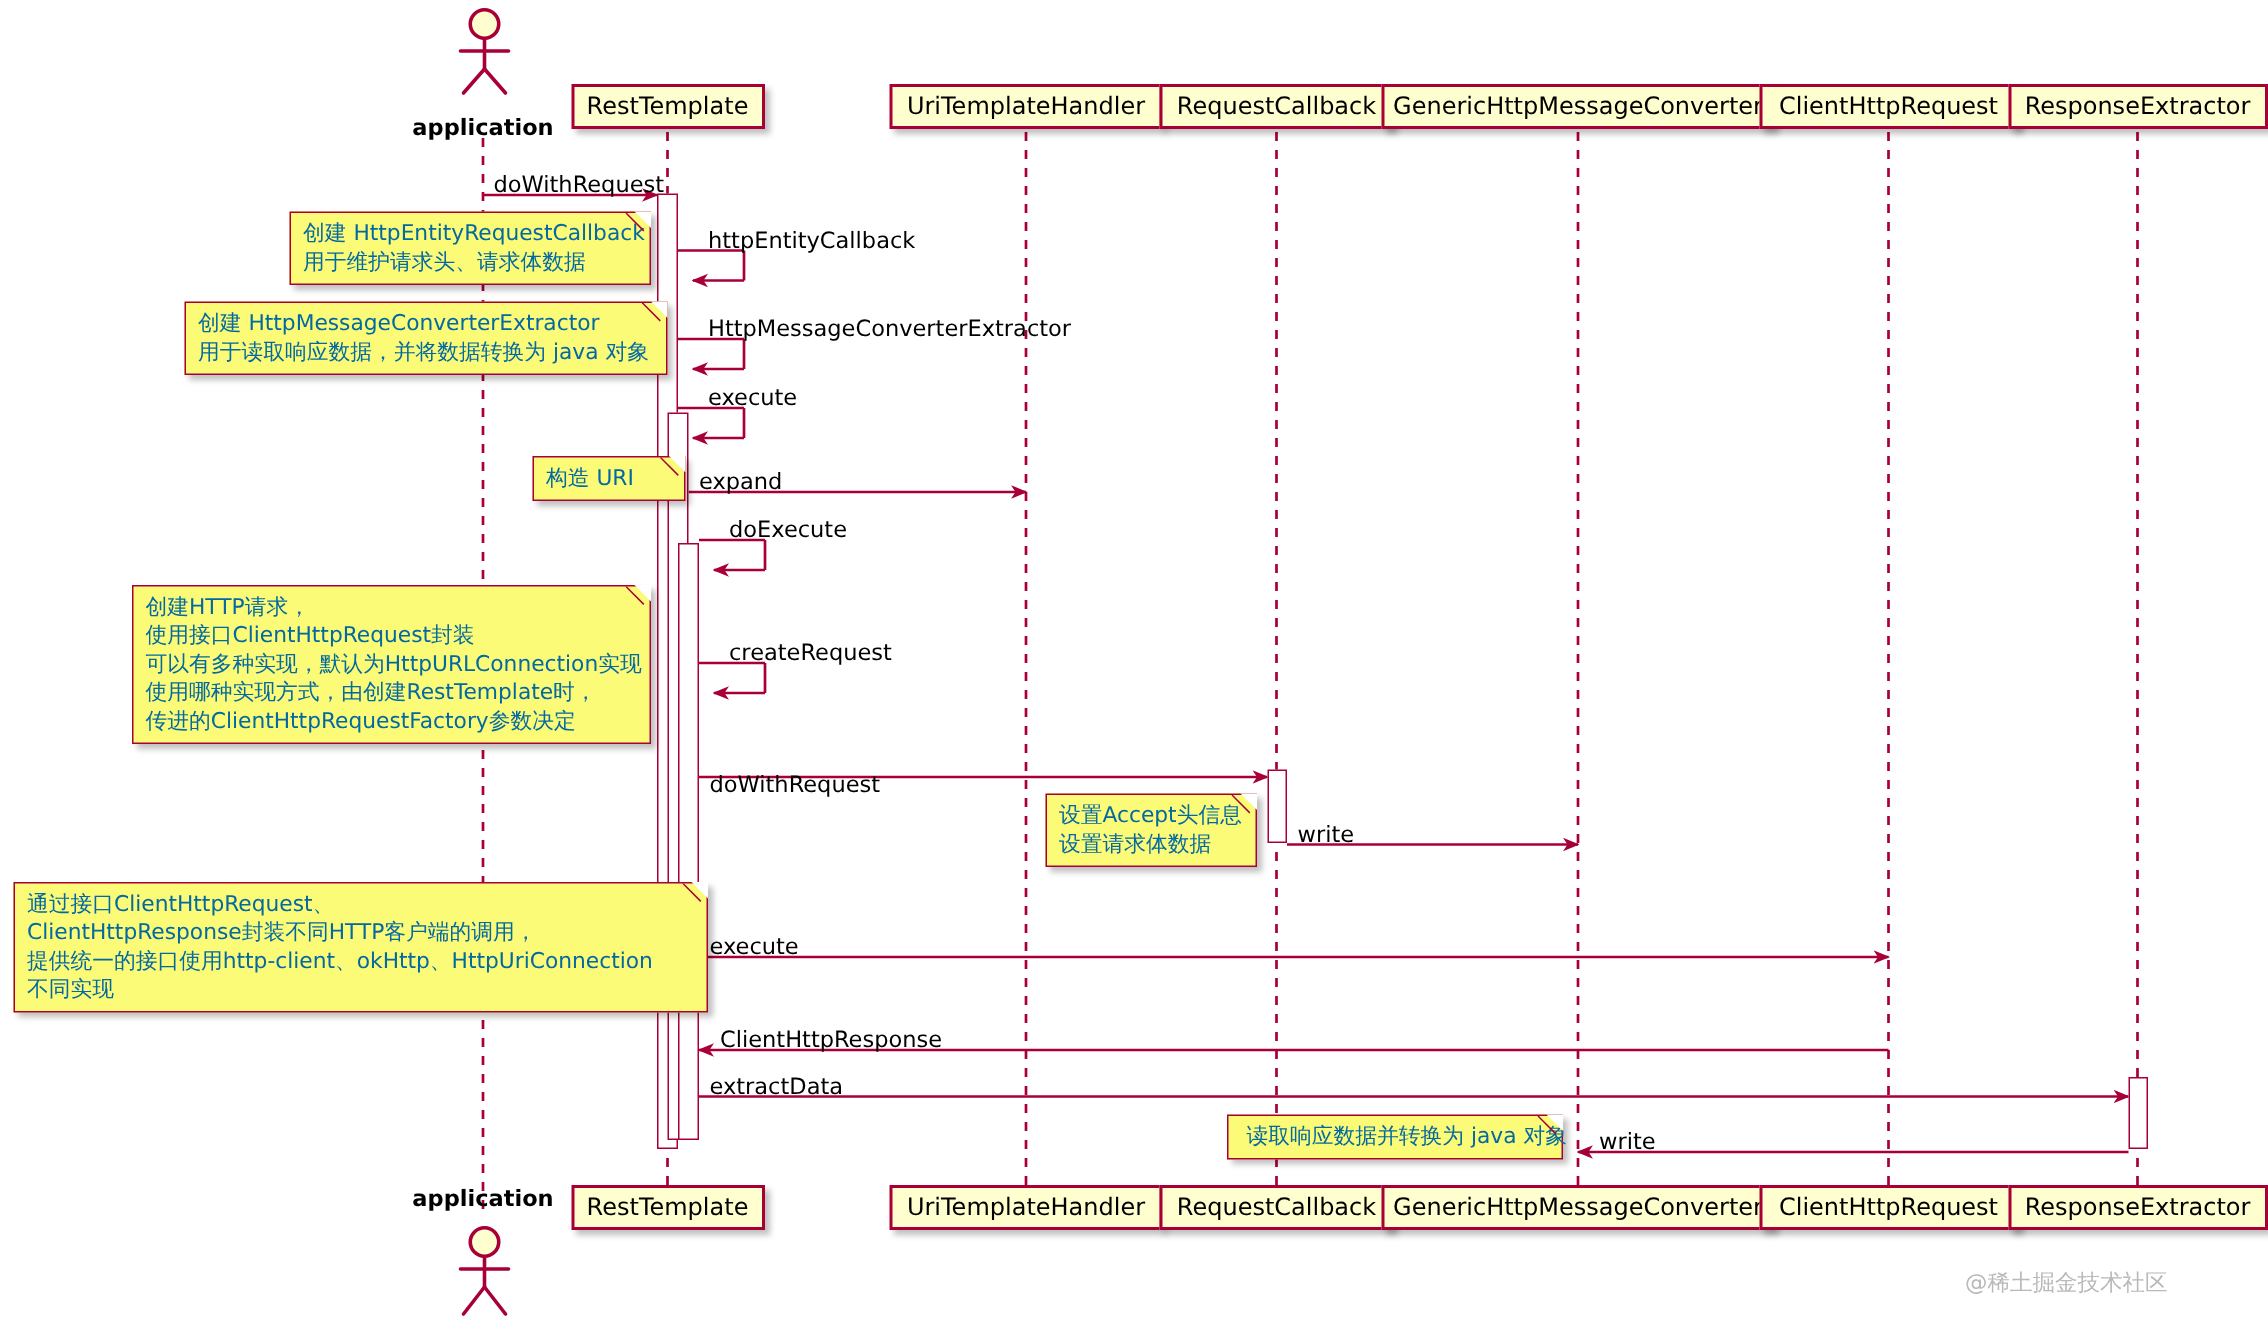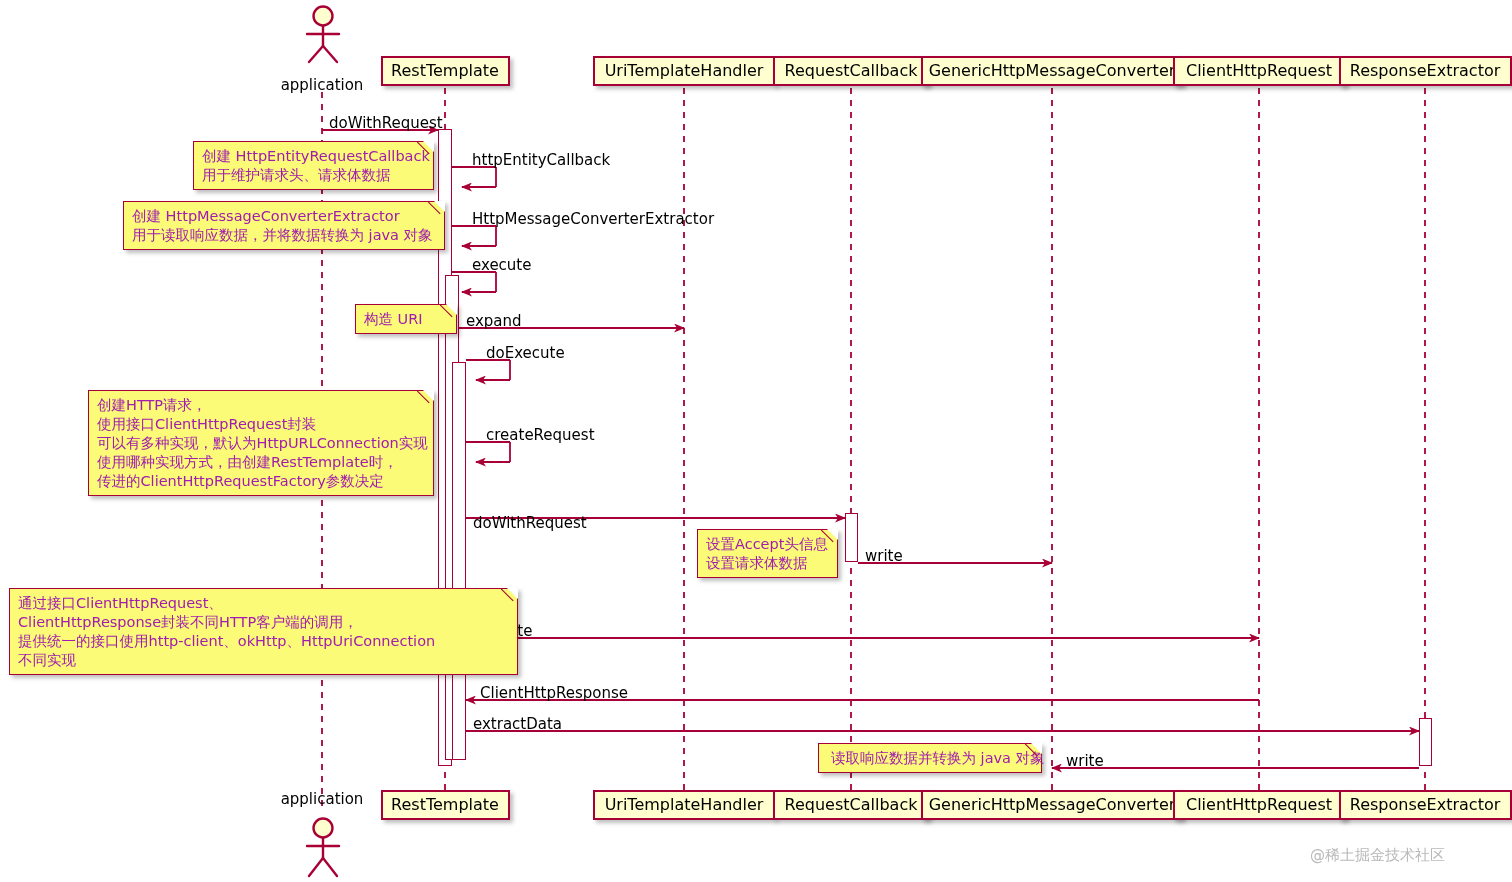--- a/index.html
+++ b/index.html
@@ -45,38 +45,39 @@
     height: 30px;
   }
 
   
   .actor-label {
     position: absolute;
     font-size: 15px;
     color: #000;
     white-space: nowrap;
     text-align: center;
+    font-weight: bold;
   }
   .actor-svg { position: absolute; }
 
   
   .activation {
     position: absolute;
     box-sizing: border-box;
     background: #FFFFFF;
     border: 1.5px solid #A80036;
   }
 
   
   .note {
     position: absolute;
     box-sizing: border-box;
     background: #FBFB77;
     border: 1.5px solid #A80036;
-    color: #a21caf;
+    color: #0369a1;
     font-size: 14.5px;
     line-height: 19px;
     padding: 5px 8px 4px 8px;
     white-space: pre;
     box-shadow: 3px 3px 4px rgba(0,0,0,0.25);
   }
   .note .fold {
     position: absolute;
     top: -1px;
     right: -1px;
@@ -257,21 +258,21 @@
       <div class="note" style="left: 123px; top: 201px; width: 322px; min-height: 43px;"><span>创建 HttpMessageConverterExtractor
 用于读取响应数据，并将数据转换为 java 对象</span><div class="fold"></div><div class="fold-edge"></div></div>
       <div class="note" style="left: 355px; top: 304px; width: 102px; min-height: 25px;"><span>构造 URI</span><div class="fold"></div><div class="fold-edge"></div></div>
       <div class="note" style="left: 697px; top: 529px; width: 141px; min-height: 43px;"><span>设置Accept头信息
 设置请求体数据</span><div class="fold"></div><div class="fold-edge"></div></div>
       <div class="note" style="left: 88px; top: 390px; width: 346px; min-height: 100px;"><span>创建HTTP请求，
 使用接口ClientHttpRequest封装
 可以有多种实现，默认为HttpURLConnection实现
 使用哪种实现方式，由创建RestTemplate时，
 传进的ClientHttpRequestFactory参数决定</span><div class="fold"></div><div class="fold-edge"></div></div>
-      <div class="note" style="left: 9px; top: 588px; width: 509px; min-height: 81px;"><span>通过接口ClientHttpRequest、
+      <div class="note" style="left: 9px; top: 588px; width: 463px; min-height: 81px;"><span>通过接口ClientHttpRequest、
 ClientHttpResponse封装不同HTTP客户端的调用，
 提供统一的接口使用http-client、okHttp、HttpUriConnection
 不同实现</span><div class="fold"></div><div class="fold-edge"></div></div>
       <div class="note" style="left: 818px; top: 743px; width: 224px; min-height: 25px; padding-left: 12px;"><span>读取响应数据并转换为 java 对象</span><div class="fold"></div><div class="fold-edge"></div></div>
     </div>
 
   <div class="watermark" style="left:1310px; top:846px;">@稀土掘金技术社区</div>
 </div>
 
 </body></html>

